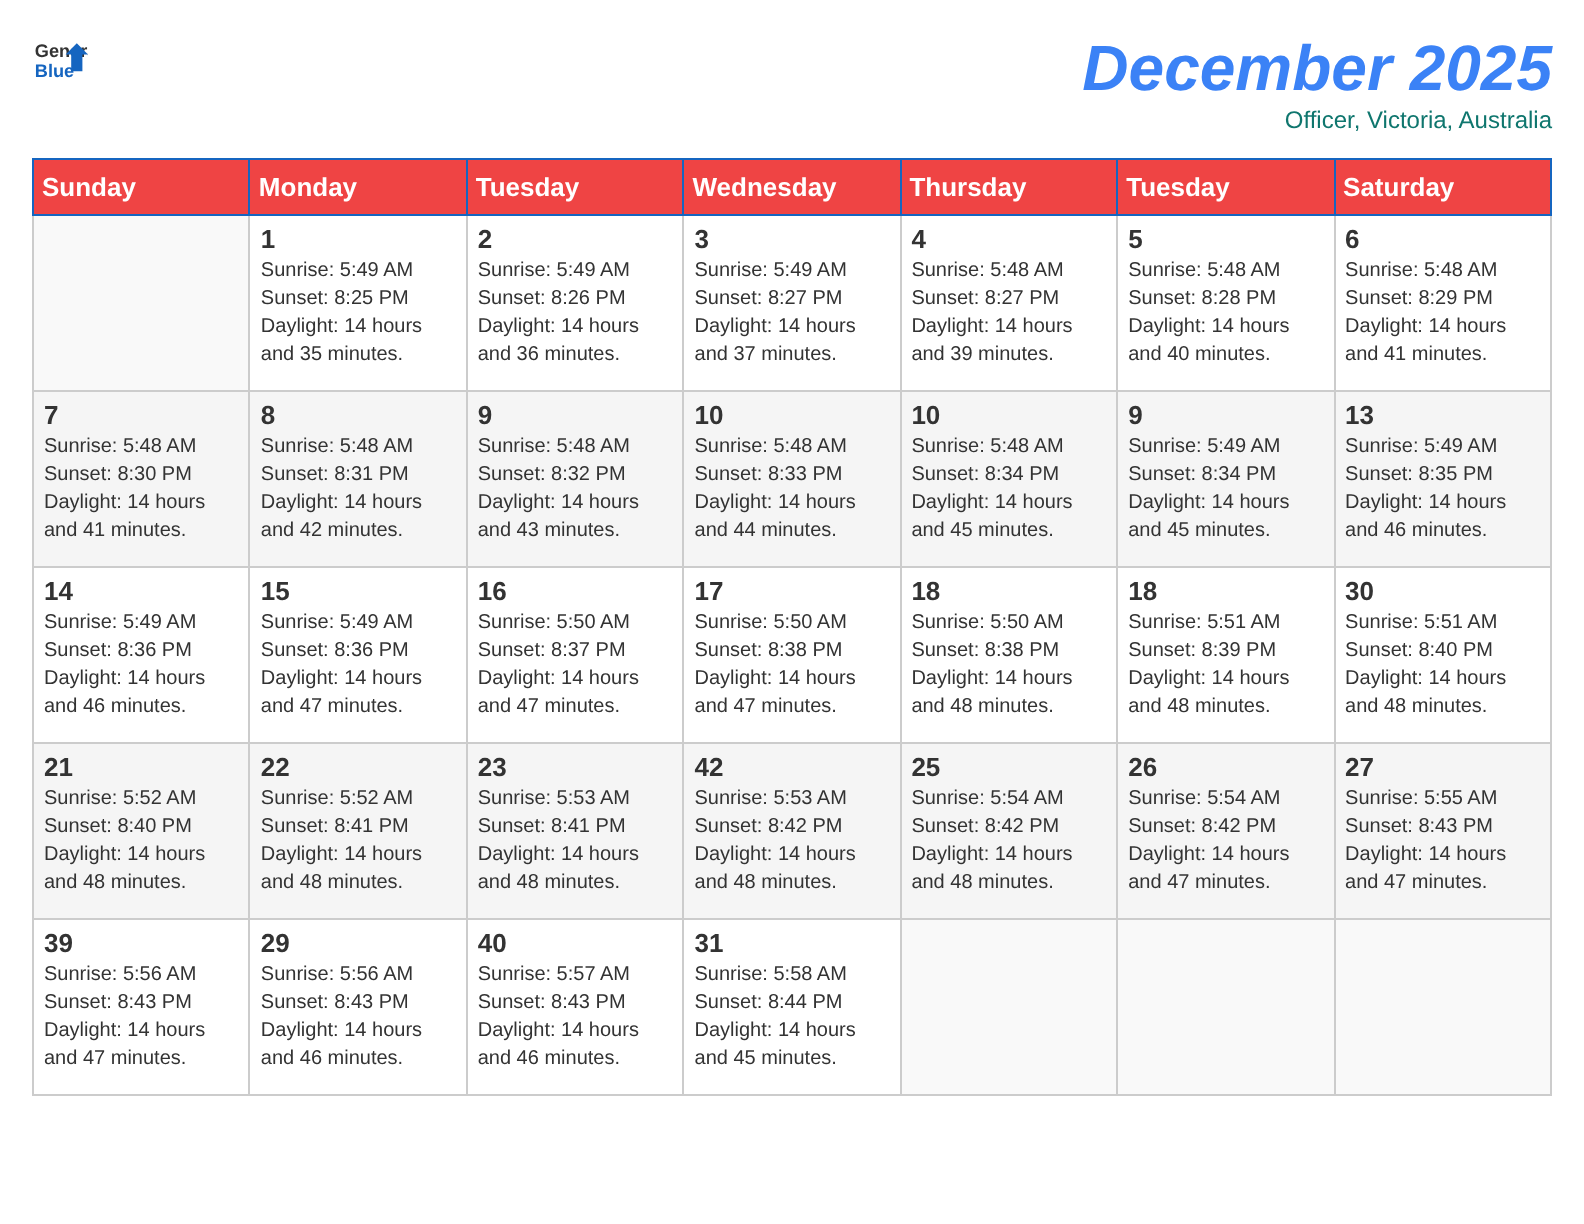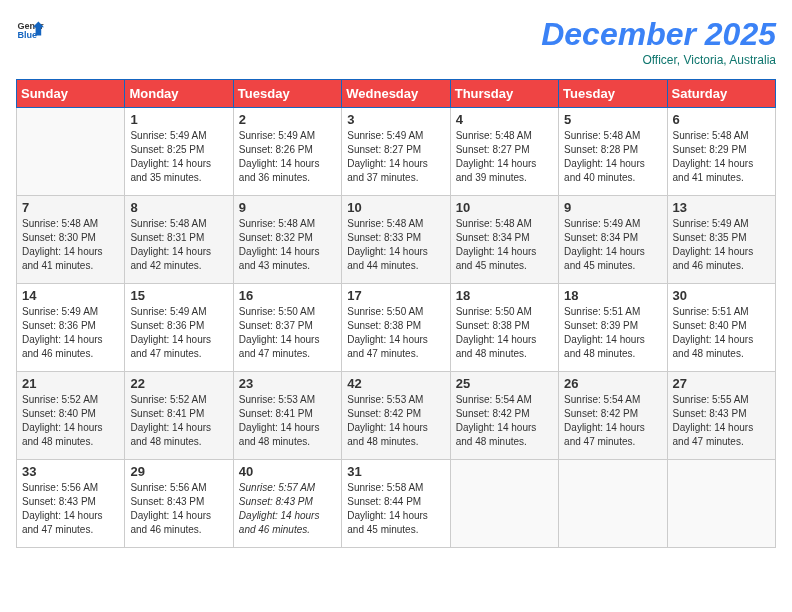--- a/index.html
+++ b/index.html
@@ -305,36 +305,36 @@
         <td>
           <span class="day-num">27</span>
           <div class="day-info" style="white-space: pre-line;">Sunrise: 5:55 AM
 Sunset: 8:43 PM
 Daylight: 14 hours
 and 47 minutes.</div>
         </td>
       </tr>
       <tr>
         <td>
-          <span class="day-num">33</span>
+          <span class="day-num">39</span>
           <div class="day-info" style="white-space: pre-line;">Sunrise: 5:56 AM
 Sunset: 8:43 PM
 Daylight: 14 hours
 and 47 minutes.</div>
         </td>
         <td>
           <span class="day-num">29</span>
           <div class="day-info" style="white-space: pre-line;">Sunrise: 5:56 AM
 Sunset: 8:43 PM
 Daylight: 14 hours
 and 46 minutes.</div>
         </td>
         <td>
           <span class="day-num">40</span>
-          <div class="day-info" style="white-space: pre-line; font-style: italic;">Sunrise: 5:57 AM
+          <div class="day-info" style="white-space: pre-line;">Sunrise: 5:57 AM
 Sunset: 8:43 PM
 Daylight: 14 hours
 and 46 minutes.</div>
         </td>
         <td>
           <span class="day-num">31</span>
           <div class="day-info" style="white-space: pre-line;">Sunrise: 5:58 AM
 Sunset: 8:44 PM
 Daylight: 14 hours
 and 45 minutes.</div>

